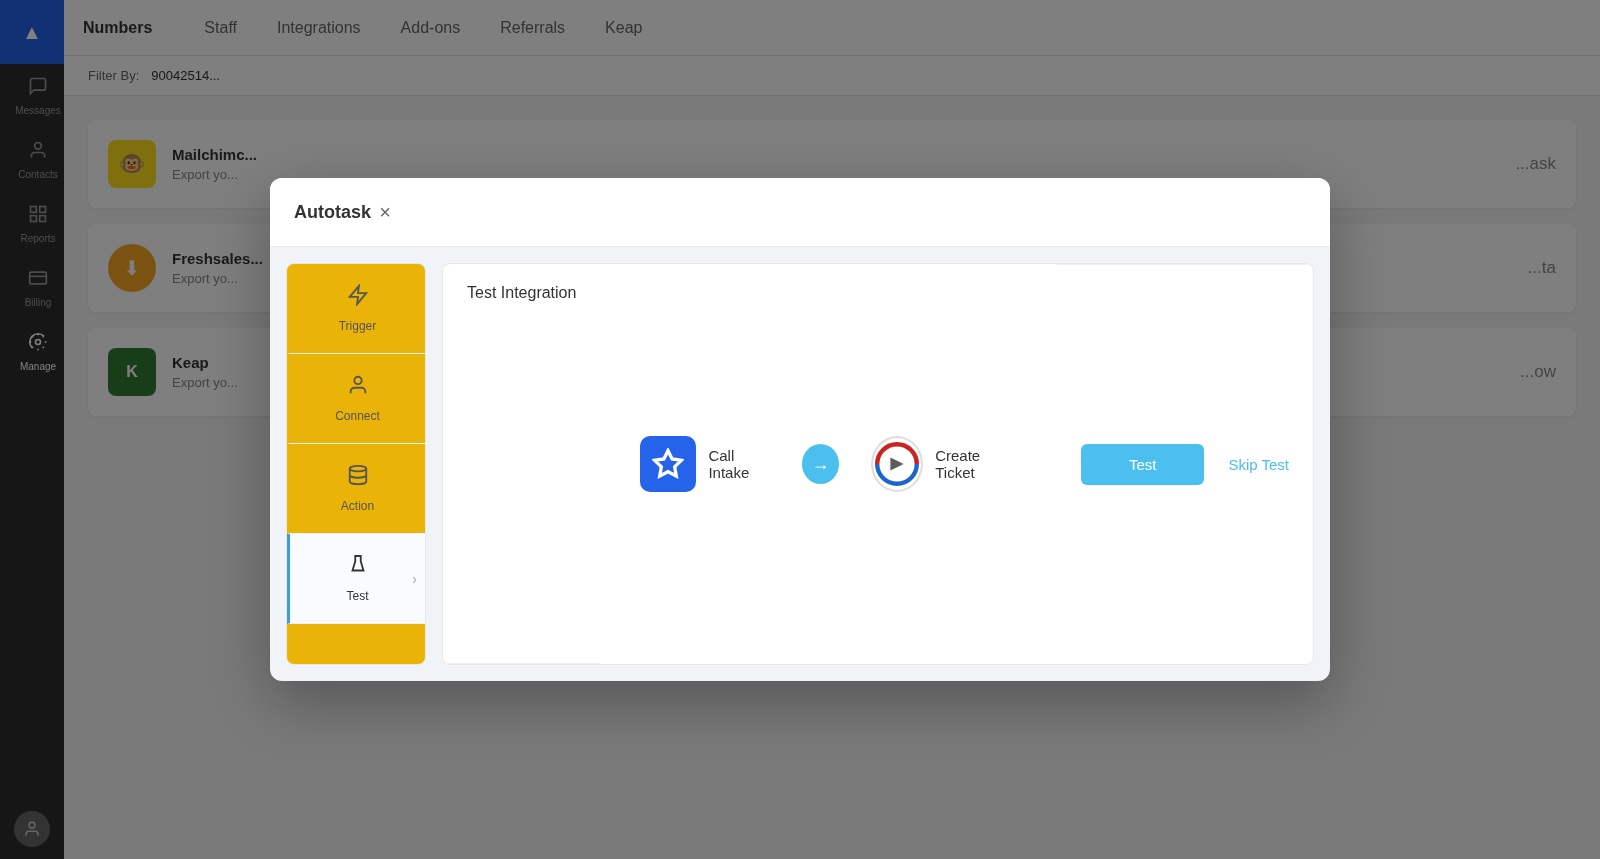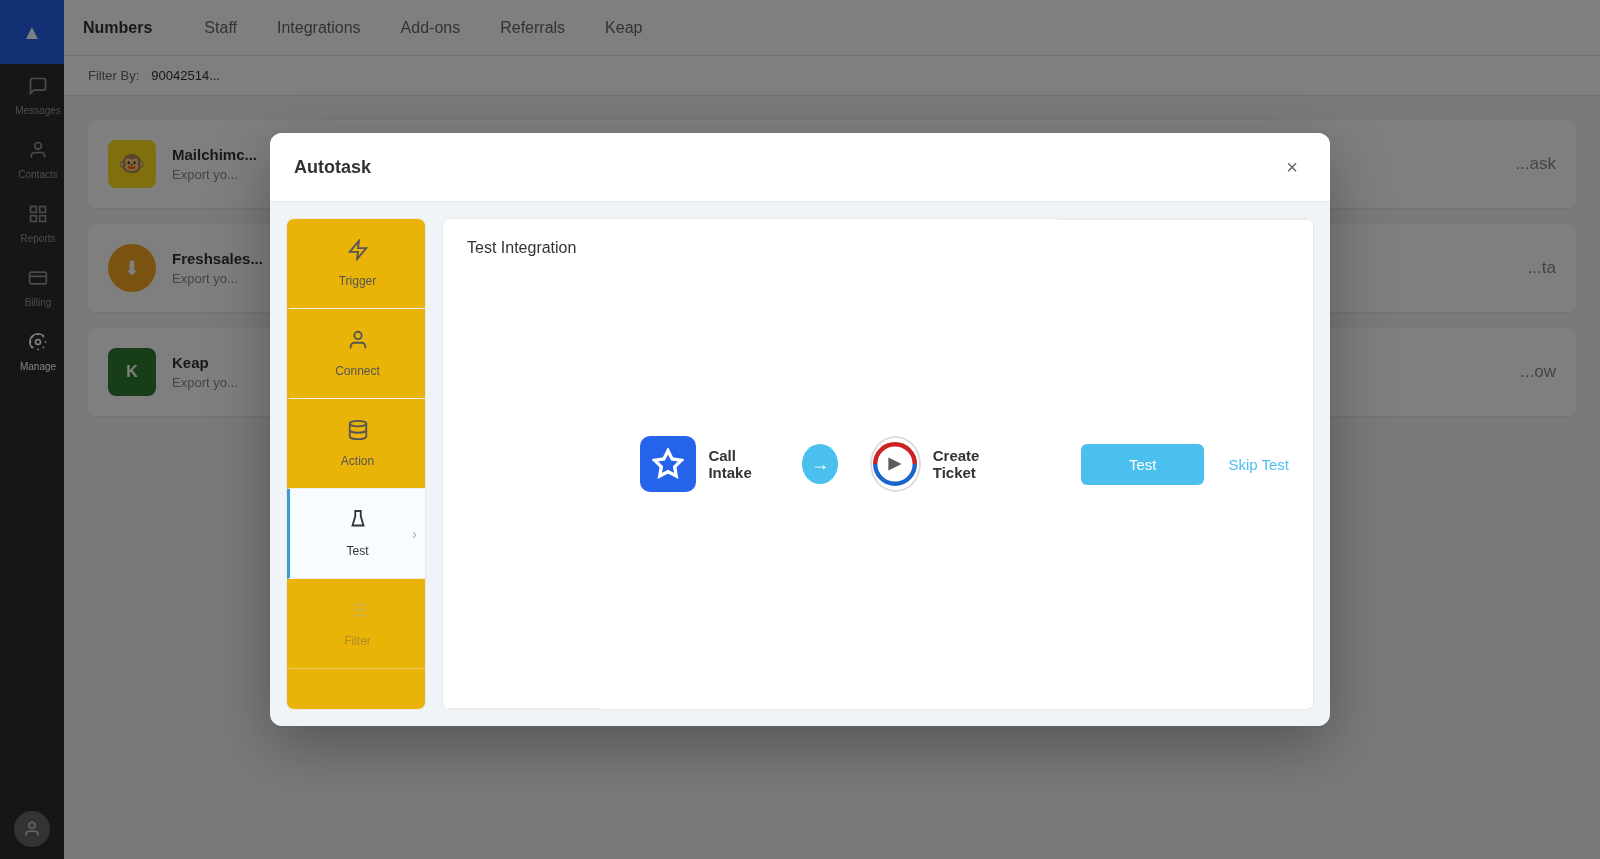--- a/index.html
+++ b/index.html
@@ -124,21 +124,21 @@
       width: 1060px;
       max-height: 780px;
       display: flex;
       flex-direction: column;
       box-shadow: 0 20px 60px rgba(0,0,0,0.3);
       overflow: hidden;
     }
     .modal-header {
       background: #fff;
       padding: 20px 24px;
-      display: flex; align-items: center; justify-content: space-between;
+      display: flex; align-items: center; 
       border-bottom: 1px solid #e8e8e8;
     }
     .modal-title {
       font-size: 18px; font-weight: 600; color: #333;
     }
     .modal-close {
       width: 28px; height: 28px;
       border: none; background: none;
       cursor: pointer; font-size: 20px; color: #666;
       display: flex; align-items: center; justify-content: center;
@@ -227,21 +227,21 @@
       width: 56px; height: 56px;
       border-radius: 10px;
       display: flex; align-items: center; justify-content: center;
       font-size: 24px;
       flex-shrink: 0;
     }
     .flow-node-icon.callintake {
       background: #2563eb;
     }
     .flow-node-label {
-      font-size: 15px; color: #333; font-weight: 700;
+      font-size: 15px; color: #333; font-weight: 400;
     }
     .flow-arrow {
       width: 40px; height: 40px;
       background: #4bbfed;
       border-radius: 50%;
       display: flex; align-items: center; justify-content: center;
       color: white; font-size: 18px;
     }
     .test-panel-footer {
       padding: 20px 24px;
@@ -455,33 +455,20 @@
           <span class="step-icon">
             <svg width="22" height="22" viewBox="0 0 24 24" fill="none" stroke="#333" stroke-width="2">
                 <path d="M9 2h6v6l3 10H6L9 8V2z"></path>
                 <line x1="9" y1="2" x2="15" y2="2"></line>
               </svg>
           </span>
           <span class="step-label">Test</span>
           <span class="step-chevron">›</span>
         </div>
 
-        <div class="step-item disabled">
-          <span class="step-icon">
-            <svg width="22" height="22" viewBox="0 0 24 24" fill="none" stroke="#aaa" stroke-width="2">
-                <line x1="8" y1="6" x2="21" y2="6"></line>
-                <line x1="8" y1="12" x2="21" y2="12"></line>
-                <line x1="8" y1="18" x2="21" y2="18"></line>
-                <line x1="3" y1="6" x2="3.01" y2="6"></line>
-                <line x1="3" y1="12" x2="3.01" y2="12"></line>
-                <line x1="3" y1="18" x2="3.01" y2="18"></line>
-              </svg>
-          </span>
-          <span class="step-label">Filter</span>
-        </div>
 
         <div class="step-item" style="flex:1; border-bottom:none;"></div>
 
       </div>
 
       <div class="test-panel">
         <div class="test-panel-header">
           <span class="test-panel-title">Test Integration</span>
         </div>
 

